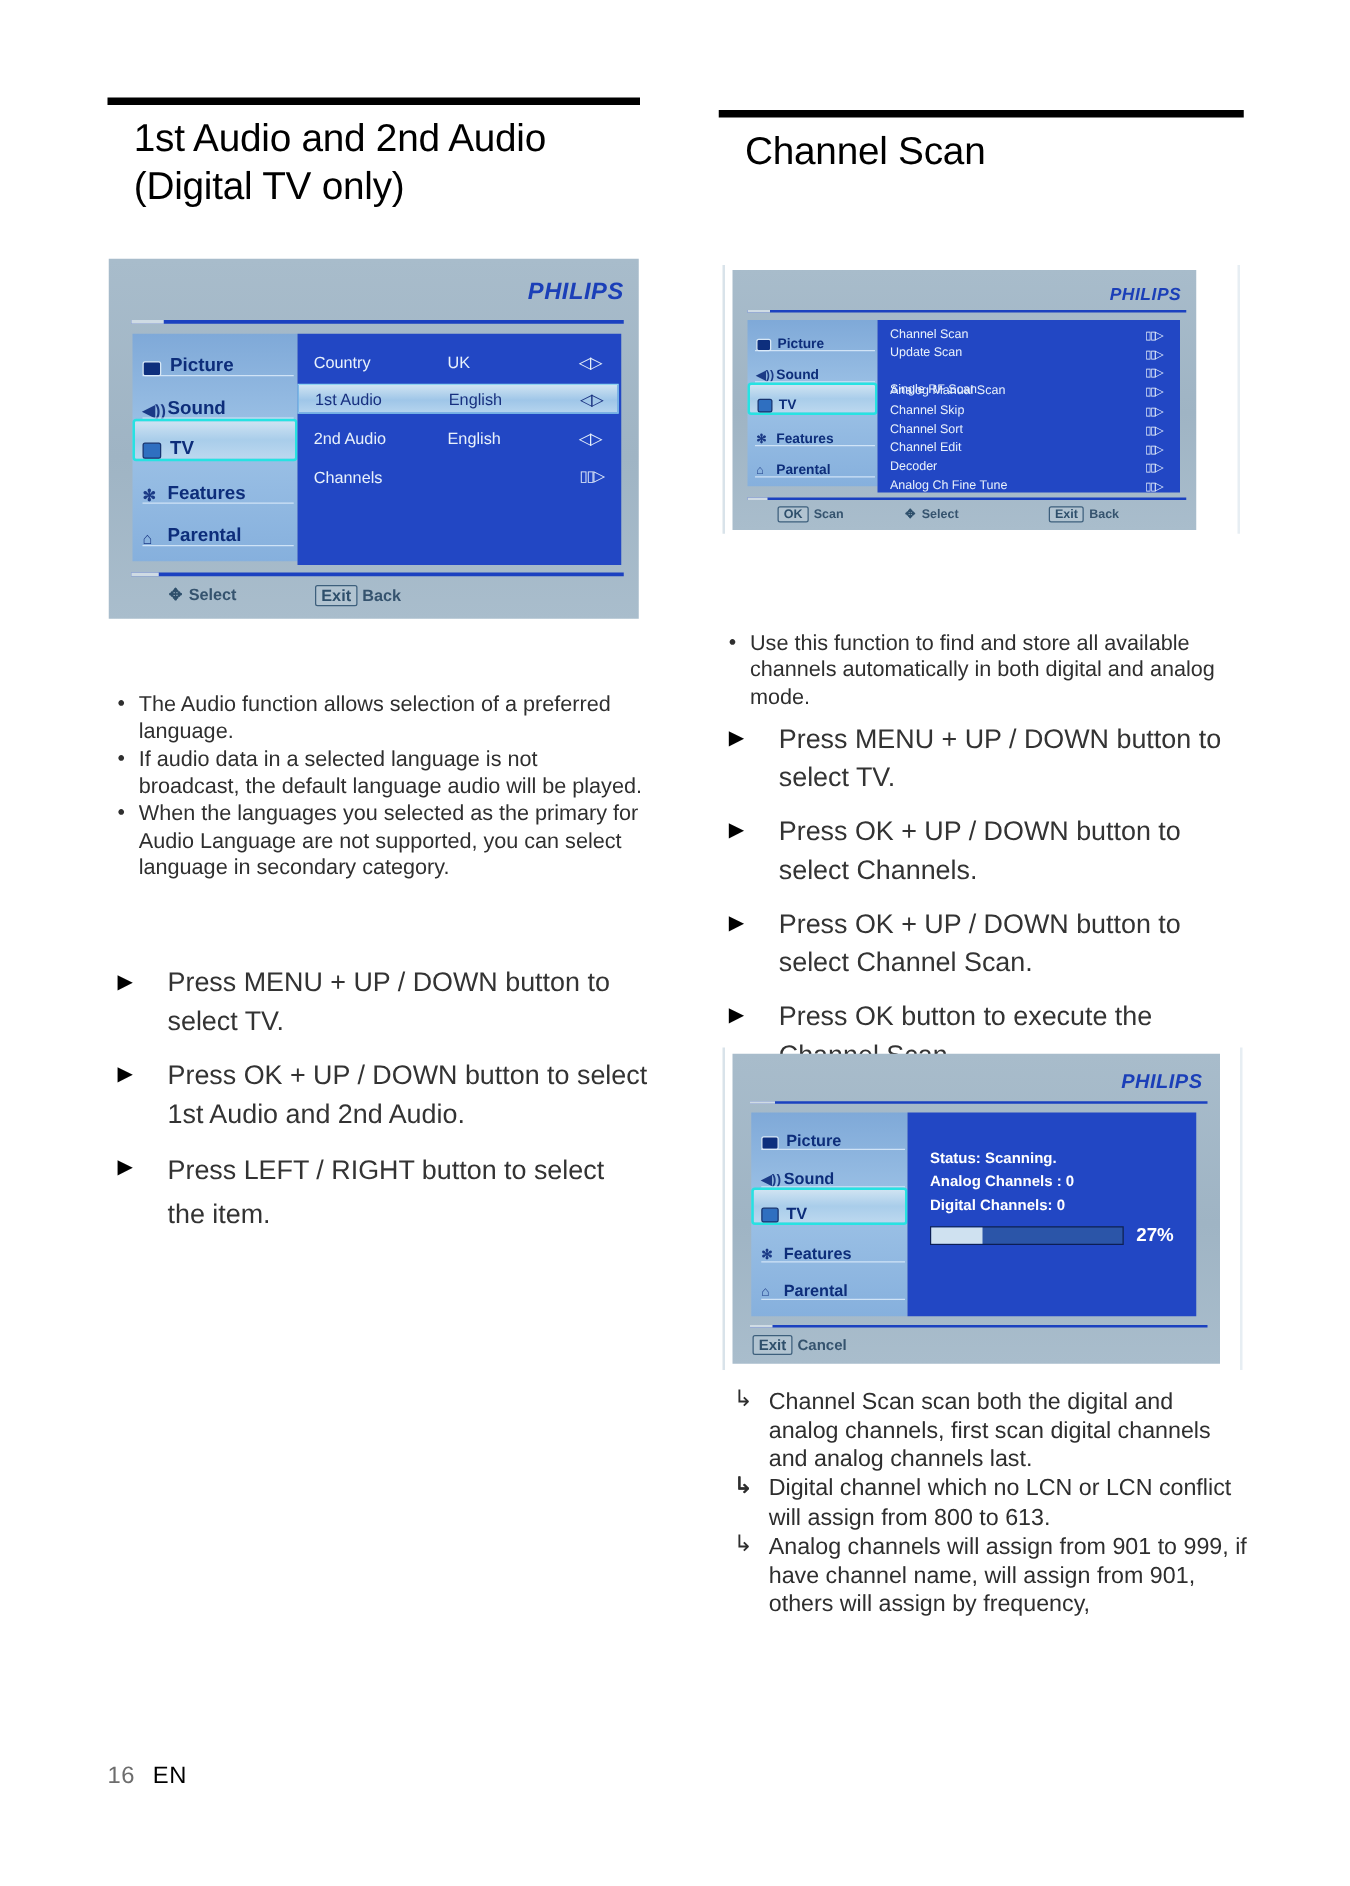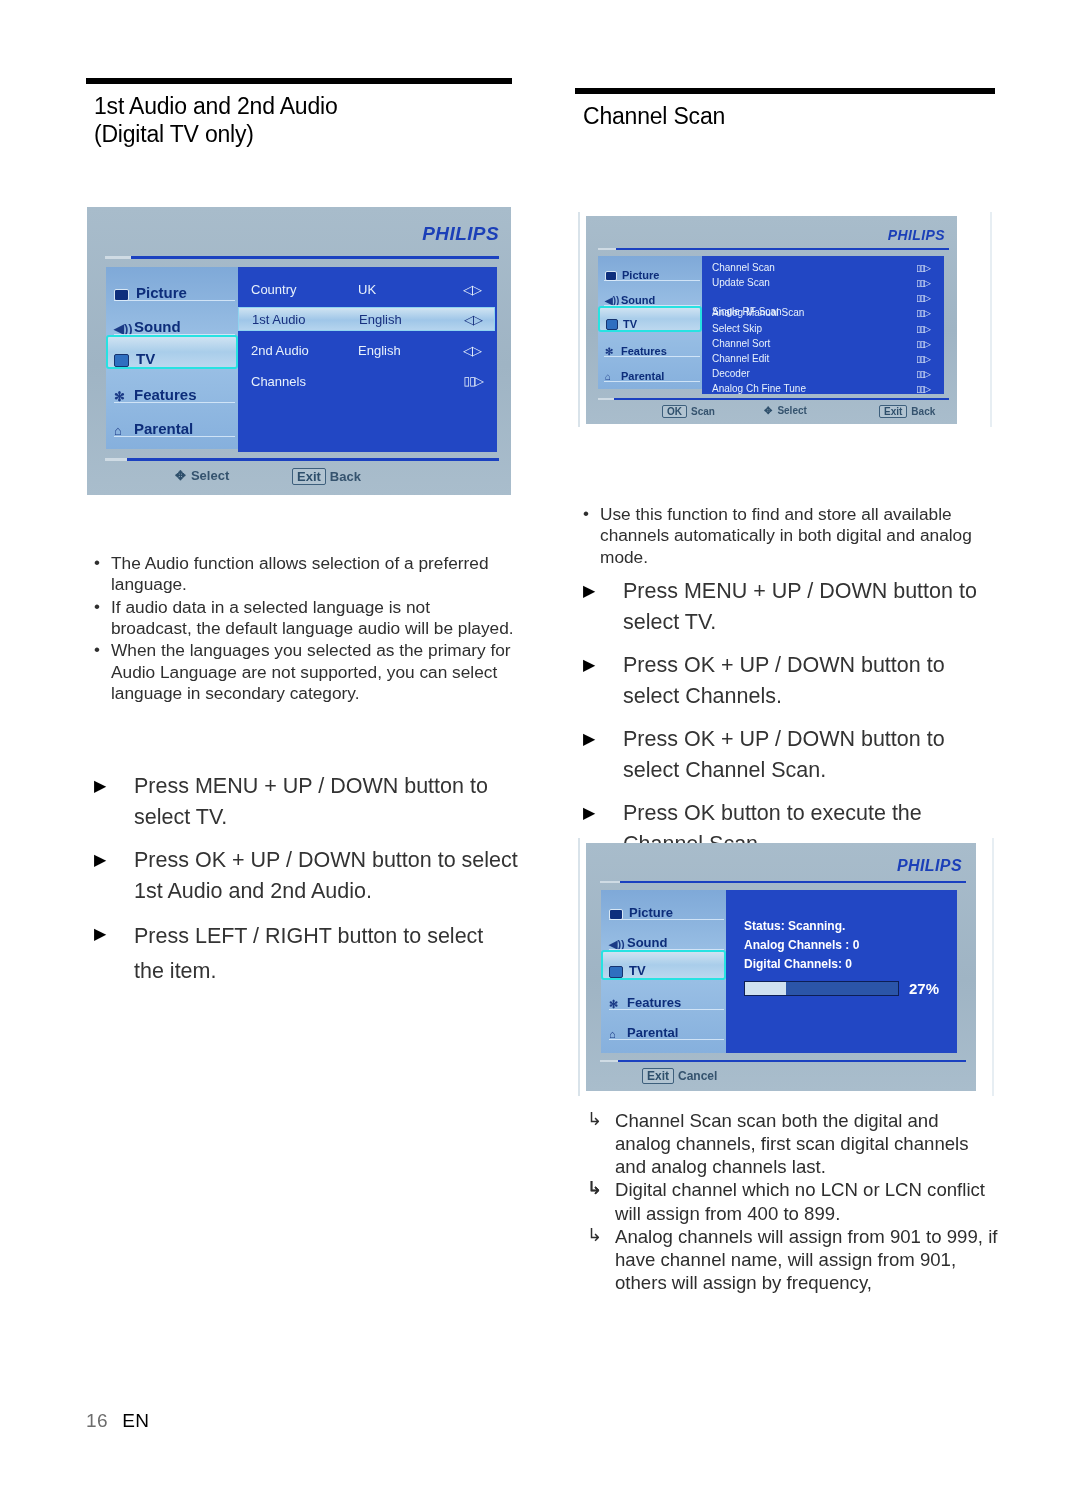--- a/index.html
+++ b/index.html
@@ -24,25 +24,25 @@
   .col-left  { left: 86px;  width: 426px; }
   .col-right { left: 575px; width: 420px; }
 
   
   .rule {
     height: 6px;
     background: #000000;
     margin-top: 78px;
   }
   .page-title {
-    font-size: 23px;
+    font-size: 31px;
     line-height: 1.22;
     font-weight: 400;
     letter-spacing: -0.2px;
-    margin: 8px 0 0 8px;
+    margin: 8px 0 0 21px;
     color: #000;
     font-family: "Liberation Sans", sans-serif;
   }
   .page-title .ln { display: block; }
   .bullet-list { margin: 0; padding: 0; list-style: none; }
   .bullet-list li {
     position: relative;
     padding-left: 25px;
     margin-bottom: 1px;
     font-size: 17.3px;
@@ -196,21 +196,21 @@
   .osd-row .lbl { position:absolute; }
   .osd-row .val { position:absolute; }
   .osd-row .arrows { position:absolute; letter-spacing:-1px; }
 
   
   .osd-hints {
     position: absolute;
     color: #35536e;
     font-weight: bold;
   }
-  .osd-hints .hint { position: absolute; display: flex; align-items: center; margin-left: 40px; }
+  .osd-hints .hint { position: absolute; display: flex; align-items: center; }
   .osd-hints .key {
     border: 1px solid #3d5f7c;
     border-radius: 2px;
     padding: 0 4px;
     margin-right: 4px;
     color: #2e4f6b;
     background: rgba(255,255,255,0.12);
   }
   .osd-hints .navpad { margin-right: 5px; color:#2e4f6b; }
 
@@ -380,21 +380,21 @@
     </div>
     <div class="osd-row" style="left:0;top:34px;width:242px;height:15px;font-size:10px;">
       <span class="lbl" style="left:10px;margin-top:28px;">Single RF Scan</span>
       <span class="arrows" style="right:14px;font-size:9px;">▯▯▷</span>
     </div>
     <div class="osd-row" style="left:0;top:49px;width:242px;height:15px;font-size:10px;">
       <span class="lbl" style="left:10px;">Analog Manual Scan</span>
       <span class="arrows" style="right:14px;font-size:9px;">▯▯▷</span>
     </div>
     <div class="osd-row" style="left:0;top:65px;width:242px;height:15px;font-size:10px;">
-      <span class="lbl" style="left:10px;">Select Skip</span>
+      <span class="lbl" style="left:10px;">Channel Skip</span>
       <span class="arrows" style="right:14px;font-size:9px;">▯▯▷</span>
     </div>
     <div class="osd-row" style="left:0;top:80px;width:242px;height:15px;font-size:10px;">
       <span class="lbl" style="left:10px;">Channel Sort</span>
       <span class="arrows" style="right:14px;font-size:9px;">▯▯▷</span>
     </div>
     <div class="osd-row" style="left:0;top:95px;width:242px;height:15px;font-size:10px;">
       <span class="lbl" style="left:10px;">Channel Edit</span>
       <span class="arrows" style="right:14px;font-size:9px;">▯▯▷</span>
     </div>
@@ -493,19 +493,19 @@
       <span class="key">Exit</span>
       <span>Cancel</span>
     </span>
   </div>
 </div>
 
 <ul class="note-list" style="position:absolute; left:583px; top:1109px; width:416px;">
   <li><span class="arr">↳</span><span>Channel Scan scan both the digital and analog channels, first scan digital channels and analog channels last.</span></li>
   <li><span class="arr">↳</span></li>
   <li><span class="arr">↳</span></li>
-  <li><span class="arr">↳</span><span>Digital channel which no LCN or LCN conflict will assign from 400 to 899.</span></li>
+  <li><span class="arr">↳</span><span>Digital channel which no LCN or LCN conflict will assign from 800 to 613.</span></li>
   <li><span class="arr">↳</span><span>Analog channels will assign from 901 to 999, if have channel name, will assign from 901, others will assign by frequency,</span></li>
 </ul>
 
 <div class="folio">
   <span class="num">16</span><span>EN</span>
 </div>
 
 </body></html>

